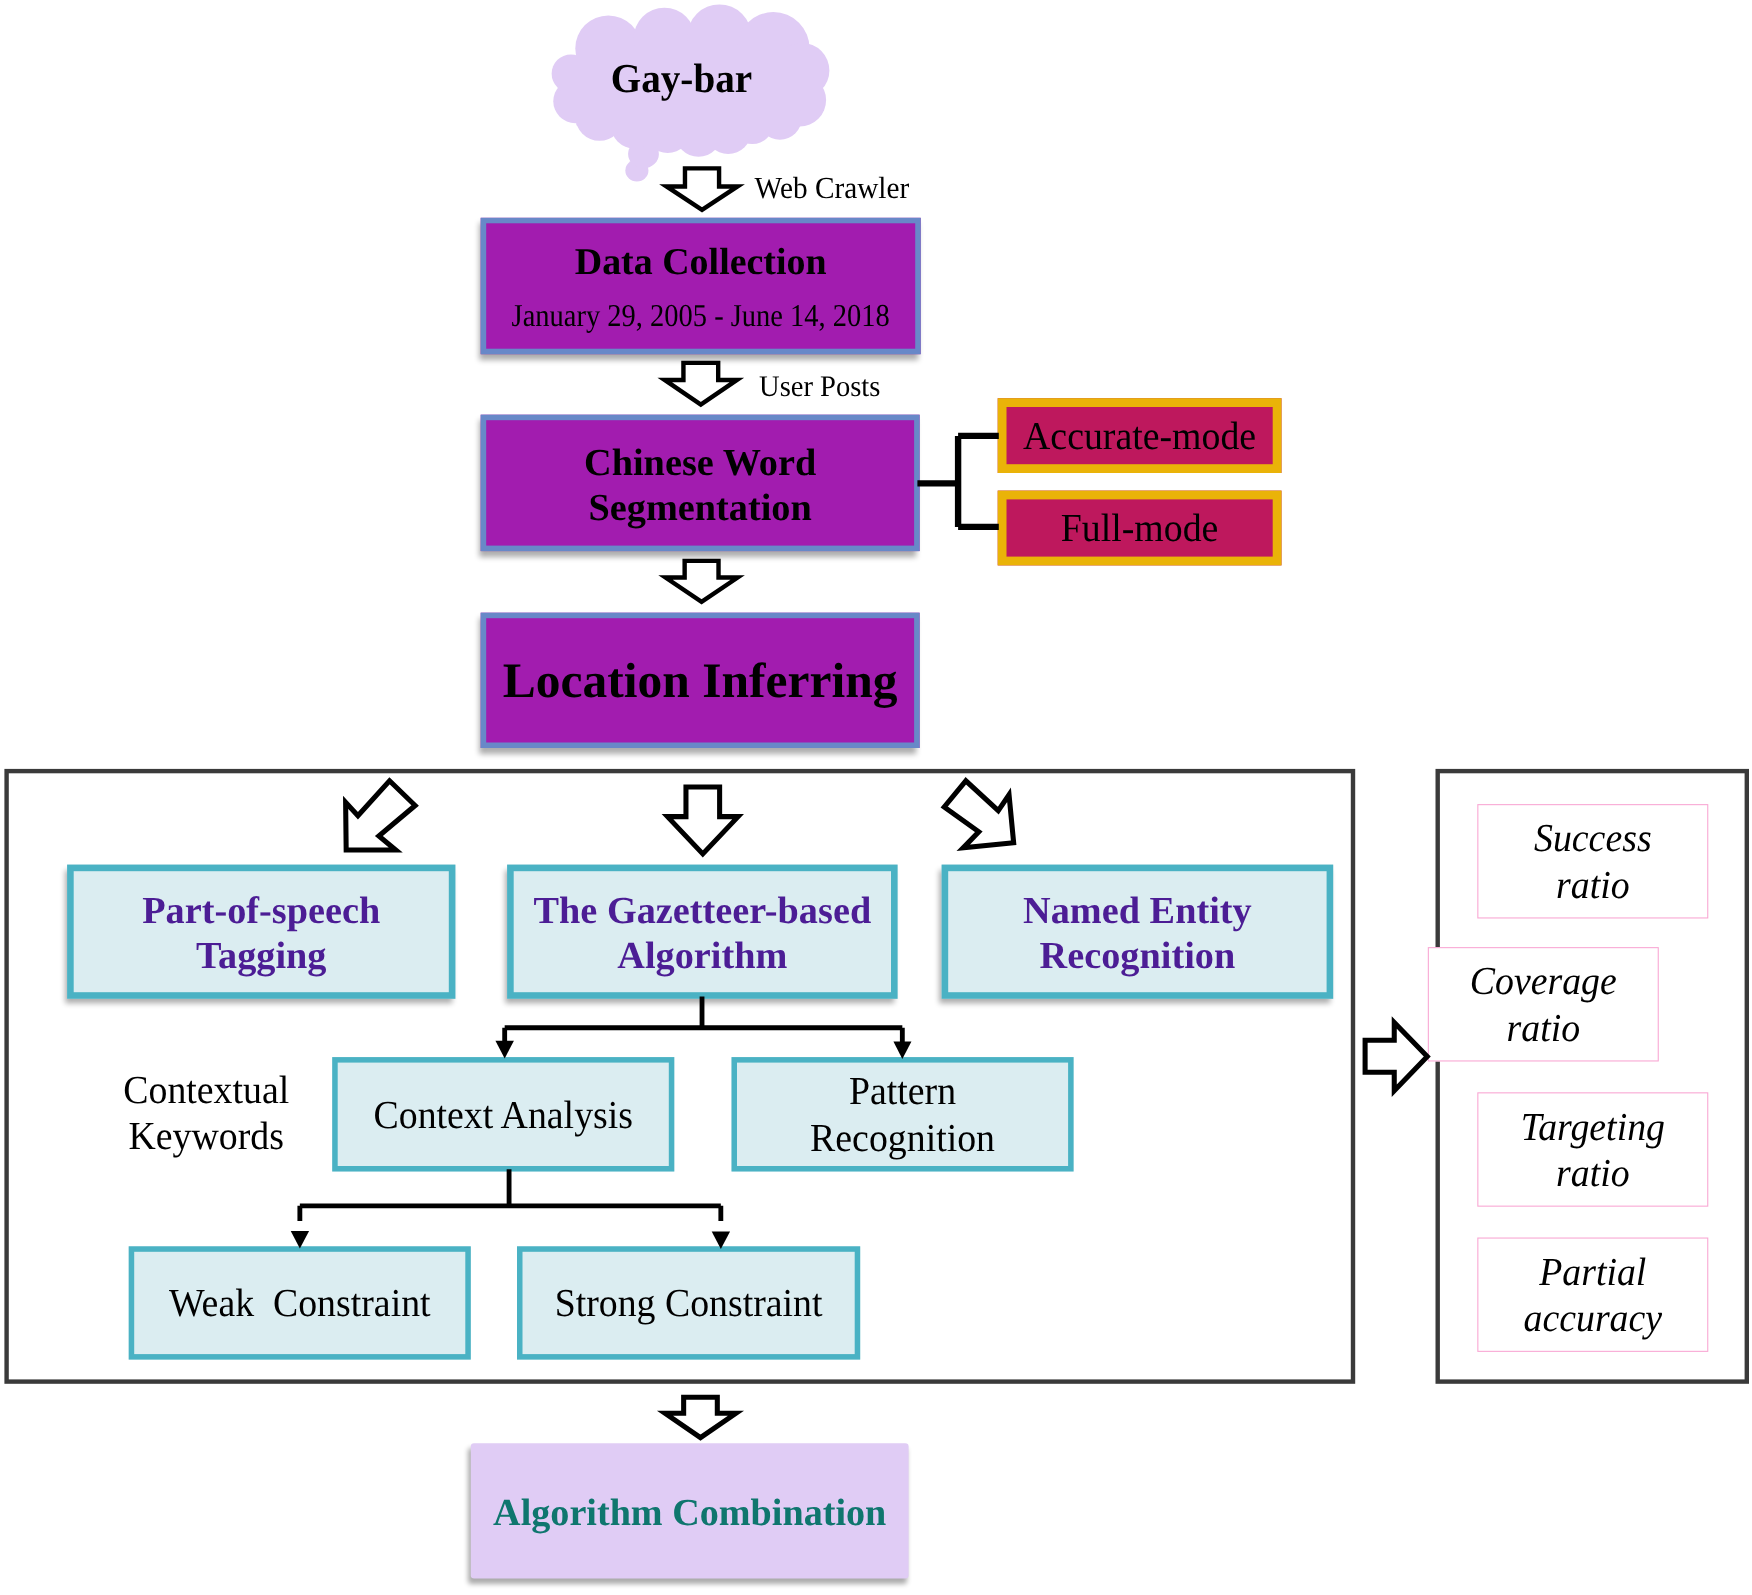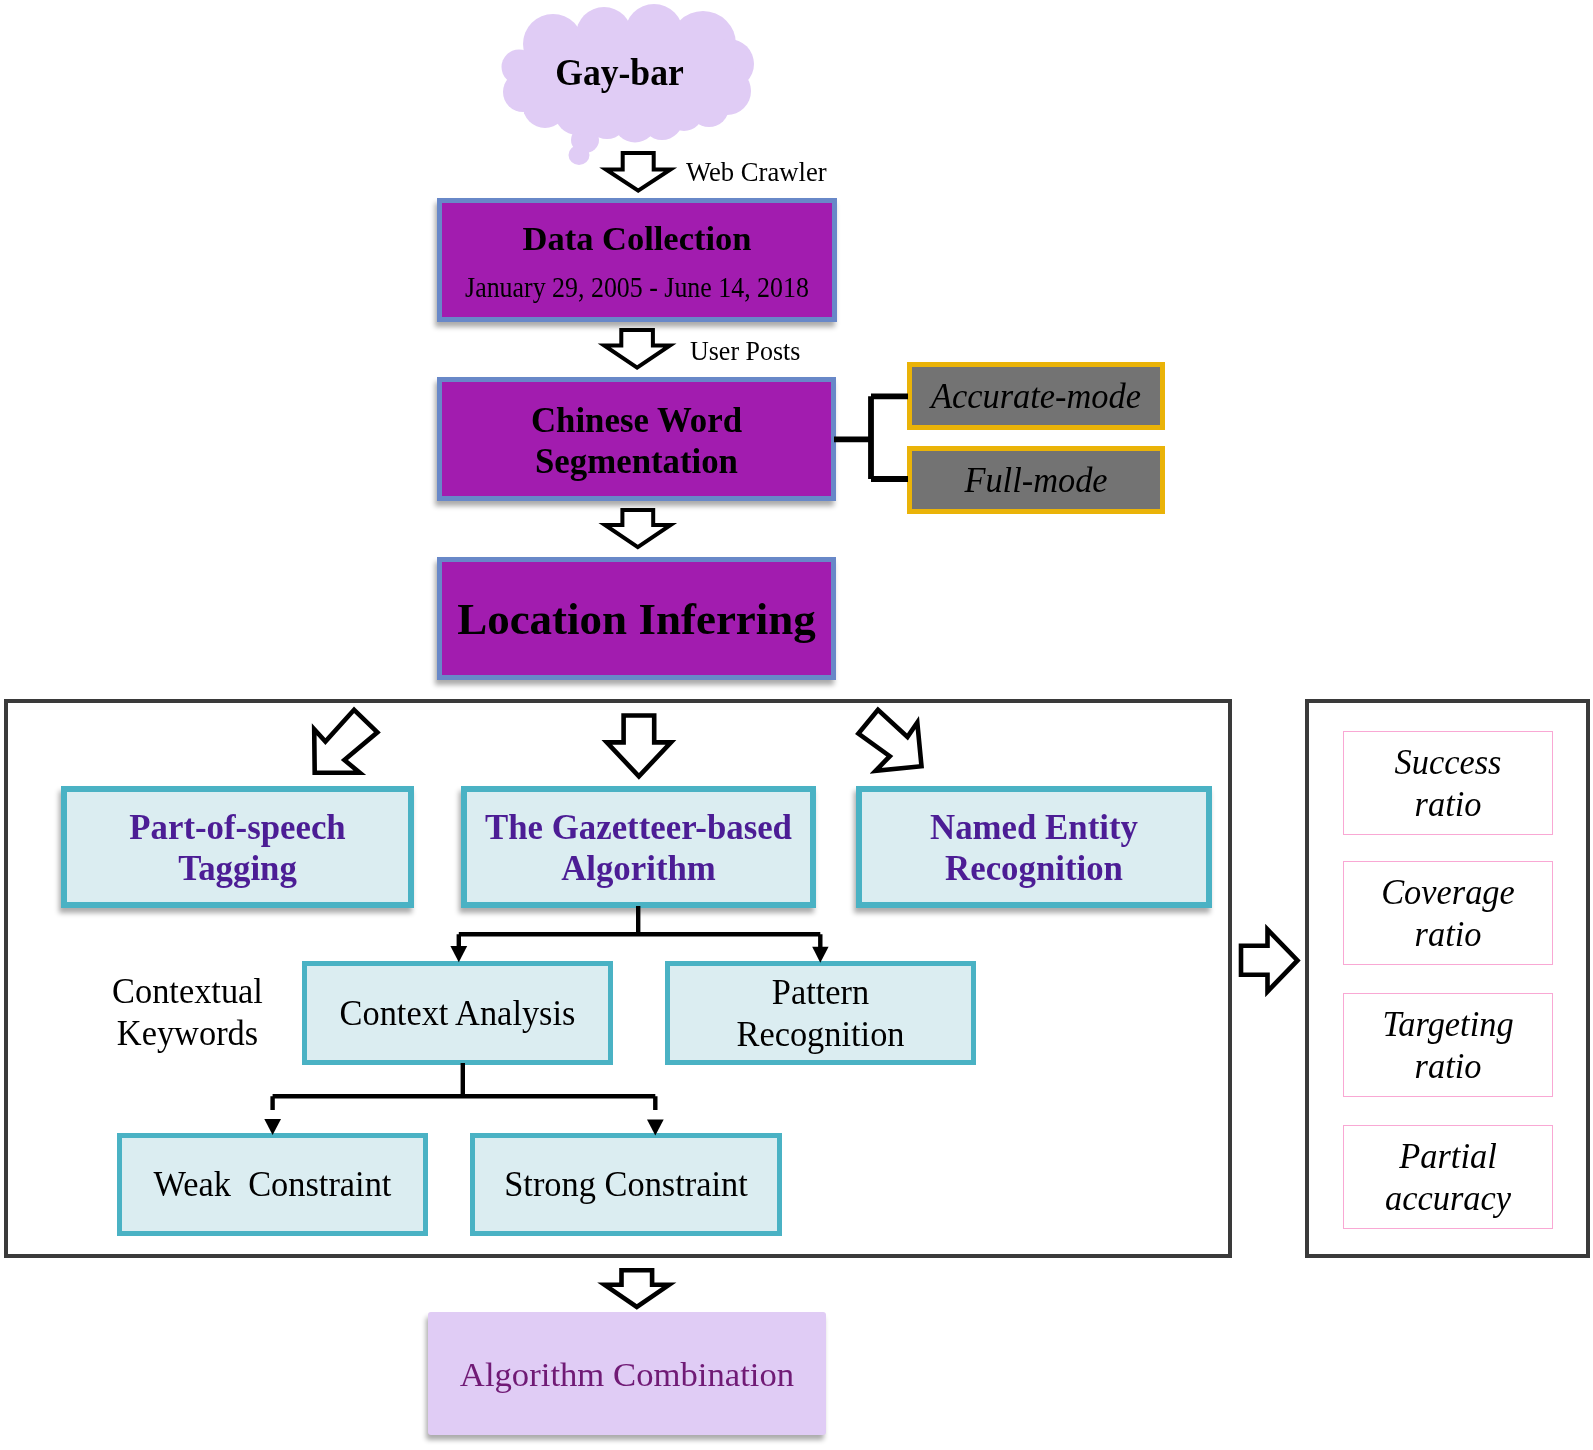--- a/index.html
+++ b/index.html
@@ -14,38 +14,38 @@
   
   .narrow{transform:scaleX(0.955);transform-origin:center;}
   .narrow2{transform:scaleX(0.925);transform-origin:center;}
 
   
   .blue{background:#a21caf;border:5px solid #6888c8;
         box-shadow:-2px 5px 5px rgba(0,0,0,0.33);}
   .blue .lbl{font-weight:bold;color:#000;}
 
   
-  .blueout{background:#737373;border:5px solid #eab308;font-style:italic;}
+  .blueout{background:#be185d;border:8px solid #eab308;}
   .blueout .lbl{font-weight:normal;color:#000;}
 
   
   .teal{background:#dbedf1;border:6.5px solid #4ab2c4;
         box-shadow:-2px 5px 5px rgba(0,0,0,0.33);}
   .teal .lbl{font-weight:bold;color:#4c1d95;}
 
   .teal2{background:#dbedf1;border:5px solid #4ab2c4;}
   .teal2 .lbl{font-weight:normal;color:#000;}
 
   
   .tealout{background:#ffffff;border:1px solid #f9a8d4;}
   .tealout .lbl{font-style:italic;color:#000;}
 
   
   .purple{background:#e0ccf5;border:0;border-radius:3px;box-shadow:-2px 5px 5px rgba(0,0,0,0.33);}
-  .purple .lbl{font-weight:normal;color:#701a75;}
+  .purple .lbl{font-weight:bold;color:#0f766e;}
 
   
   .frame{position:absolute;box-sizing:border-box;border:4px solid #3a3a3a;background:transparent;}
 
   .plaintext{position:absolute;color:#000;text-align:center;line-height:1.32;}
 
   svg.ov{position:absolute;left:0;top:0;width:1593px;height:1450px;overflow:visible;pointer-events:none;}
 </style>
 </head>
 <body>
@@ -125,21 +125,21 @@
   <div class="node teal2" style="left:117px;top:1133px;width:311px;height:103px;">
     <div class="lbl narrow" style="font-size:36px;">Weak  Constraint</div>
   </div>
   <div class="node teal2" style="left:470px;top:1133px;width:312px;height:103px;">
     <div class="lbl narrow" style="font-size:36px;">Strong Constraint</div>
   </div>
 
   <div class="node tealout" style="left:1343px;top:731px;width:210px;height:104px;">
     <div class="lbl narrow" style="font-size:36px;">Success<br>ratio</div>
   </div>
-  <div class="node tealout" style="left:1343px;top:861px;width:210px;height:104px;">
+  <div class="node tealout" style="left:1298px;top:861px;width:210px;height:104px;">
     <div class="lbl narrow" style="font-size:36px;">Coverage<br>ratio</div>
   </div>
   <div class="node tealout" style="left:1343px;top:993px;width:210px;height:104px;">
     <div class="lbl narrow" style="font-size:36px;">Targeting<br>ratio</div>
   </div>
   <div class="node tealout" style="left:1343px;top:1125px;width:210px;height:104px;">
     <div class="lbl narrow" style="font-size:36px;">Partial<br>accuracy</div>
   </div>
 
   <div class="node purple" style="left:428px;top:1312px;width:398px;height:123px;">

